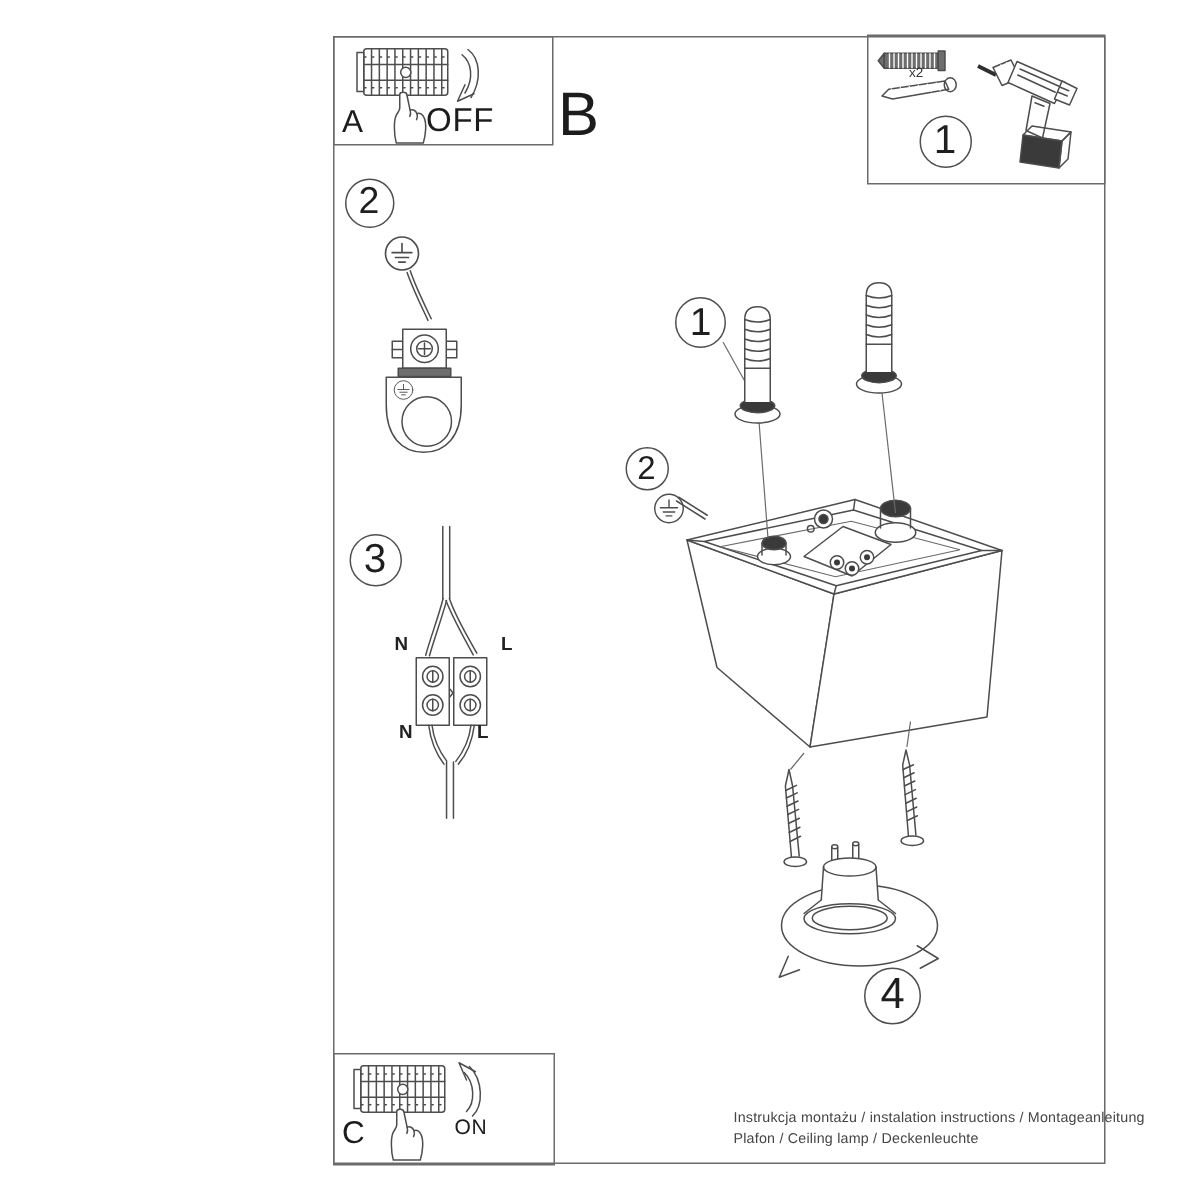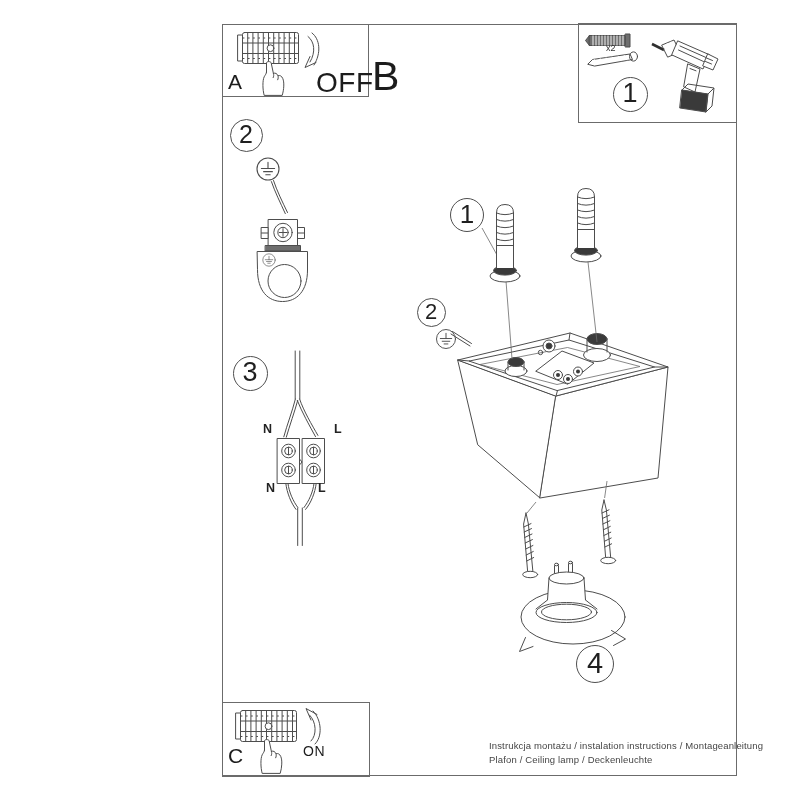--- a/index.html
+++ b/index.html
@@ -208,21 +208,21 @@
       <path d="M10,6.5 L-1,0.5 L4,12" class="ln"></path>
     </g>
   </svg>
 
   <div class="frame" style="left:222px;top:24px;width:515px;height:752px;"></div>
   <div class="frame" style="left:222px;top:24px;width:147px;height:73px;"></div>
   <div class="frame" style="left:578px;top:23px;width:159px;height:100px;"></div>
   <div class="frame" style="left:222px;top:702px;width:148px;height:75px;"></div>
 
   <span class="lbl" style="left:228px;top:71px;font-size:21px;">A</span>
-  <span class="lbl" style="left:316px;top:69px;font-size:28px;letter-spacing:0.5px;">OFF</span>
+  <span class="lbl" style="left:284px;top:69px;font-size:22px;letter-spacing:0.5px;">OFF</span>
   <span class="lbl" style="left:372px;top:56px;font-size:41px;">B</span>
   <span class="lbl" style="left:606px;top:44px;font-size:9px;color:#333;">x2</span>
   <span class="lbl" style="left:228px;top:745px;font-size:21px;">C</span>
   <span class="lbl" style="left:303px;top:744px;font-size:14px;letter-spacing:0.5px;">ON</span>
 
   <div class="circled" style="left:612.5px;top:76.5px;width:35px;height:35px;font-size:27px;">1</div>
   <div class="circled" style="left:229.5px;top:118.5px;width:33px;height:33px;font-size:25px;">2</div>
   <div class="circled" style="left:232.5px;top:355.5px;width:35px;height:35px;font-size:27px;">3</div>
   <div class="circled" style="left:450px;top:198px;width:34px;height:34px;font-size:26px;">1</div>
   <div class="circled" style="left:416.5px;top:297.5px;width:29px;height:29px;font-size:22px;">2</div>

